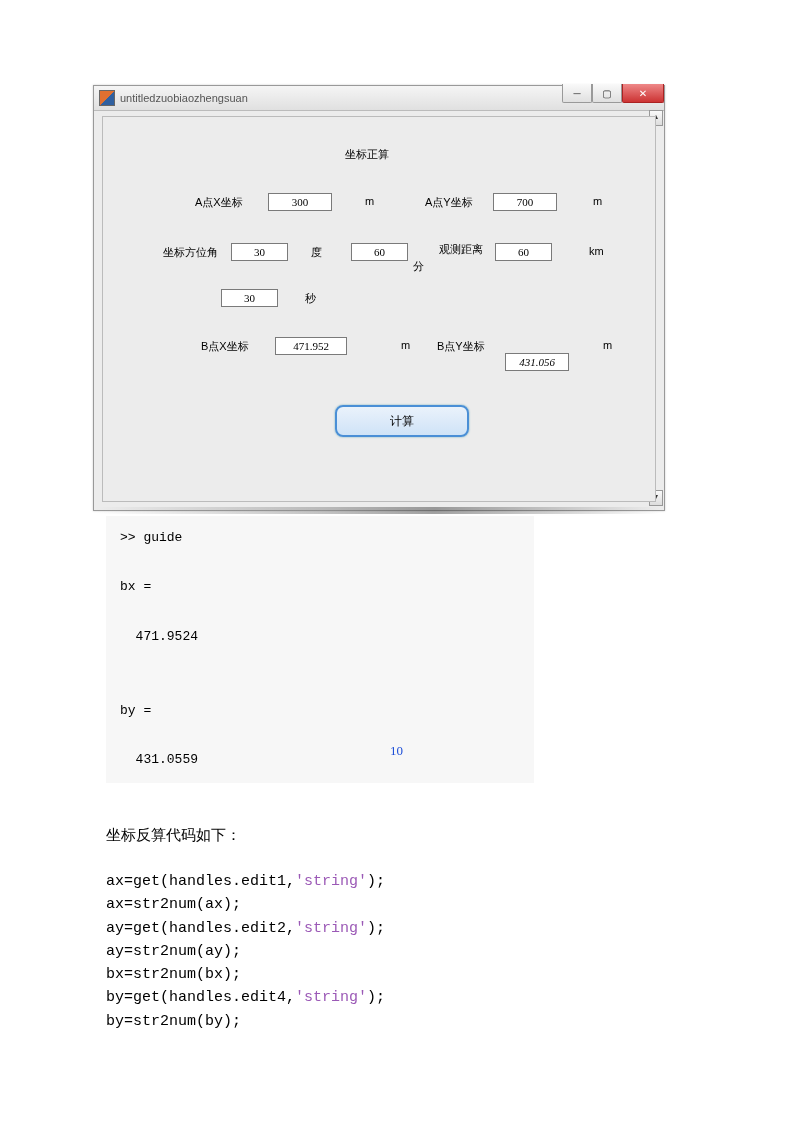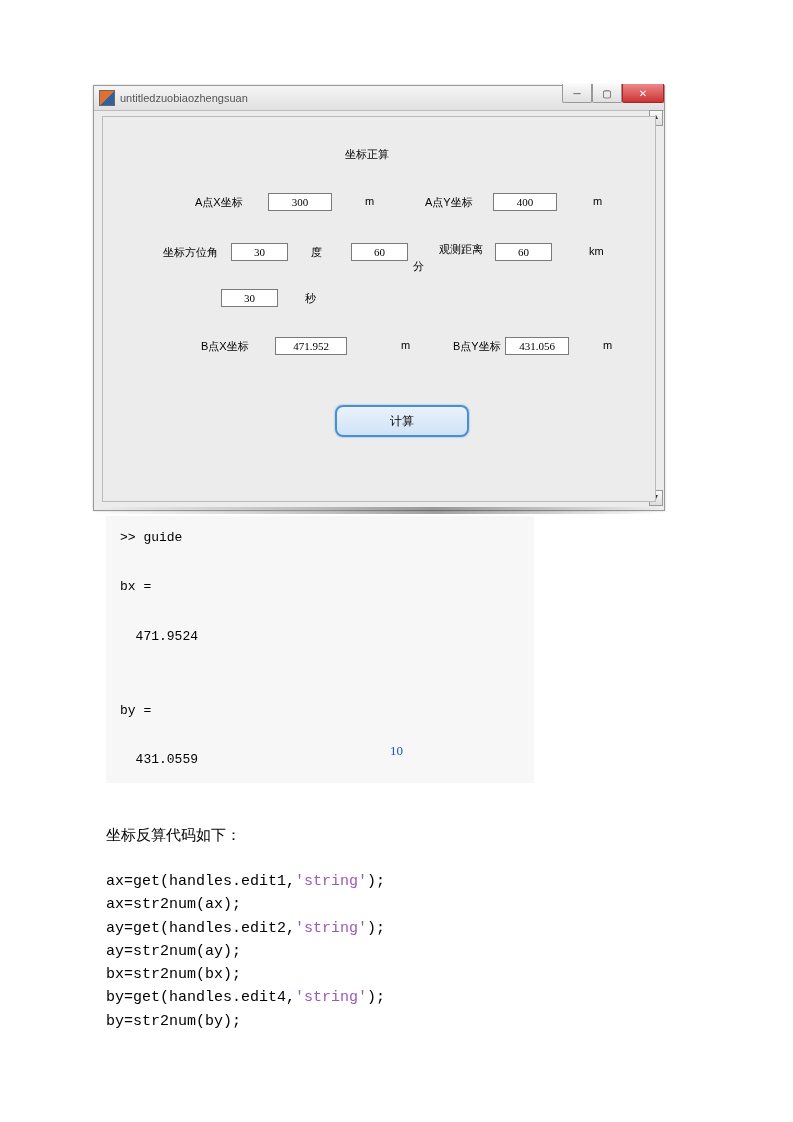--- a/index.html
+++ b/index.html
@@ -213,42 +213,42 @@
     </div>
 
     <div class="panel">
       <div class="lbl" style="left:242px; top:30px;">坐标正算</div>
 
       <div class="lbl" style="left:92px; top:78px;">A点X坐标</div>
       <div class="inp" style="left:165px; top:76px; width:62px;">300</div>
       <div class="lbl" style="left:262px; top:78px;">m</div>
 
       <div class="lbl" style="left:322px; top:78px;">A点Y坐标</div>
-      <div class="inp" style="left:390px; top:76px; width:62px;">400</div>
+      <div class="inp" style="left:390px; top:76px; width:62px;">700</div>
       <div class="lbl" style="left:490px; top:78px;">m</div>
 
       <div class="lbl" style="left:60px; top:128px;">坐标方位角</div>
       <div class="inp" style="left:128px; top:126px; width:55px;">30</div>
       <div class="lbl" style="left:208px; top:128px;">度</div>
       <div class="inp" style="left:248px; top:126px; width:55px;">60</div>
       <div class="lbl" style="left:310px; top:142px;">分</div>
 
       <div class="lbl" style="left:336px; top:125px;">观测距离</div>
       <div class="inp" style="left:392px; top:126px; width:55px;">60</div>
       <div class="lbl" style="left:486px; top:128px;">km</div>
 
       <div class="inp" style="left:118px; top:172px; width:55px;">30</div>
       <div class="lbl" style="left:202px; top:174px;">秒</div>
 
       <div class="lbl" style="left:98px; top:222px;">B点X坐标</div>
       <div class="inp" style="left:172px; top:220px; width:70px;">471.952</div>
       <div class="lbl" style="left:298px; top:222px;">m</div>
 
-      <div class="lbl" style="left:350px; top:222px;">B点Y坐标</div>
-      <div class="inp" style="left:402px; top:220px; width:62px;">431.056</div>
+      <div class="lbl" style="left:334px; top:222px;">B点Y坐标</div>
+      <div class="inp" style="left:402px; top:236px; width:62px;font-style:italic;">431.056</div>
       <div class="lbl" style="left:500px; top:222px;">m</div>
 
       <div class="calc-btn" style="left:232px; top:288px;">计算</div>
     </div>
   </div>
 
   <div class="bottom-shadow"></div>
 
   <div class="cmd">&gt;&gt; guide
 

